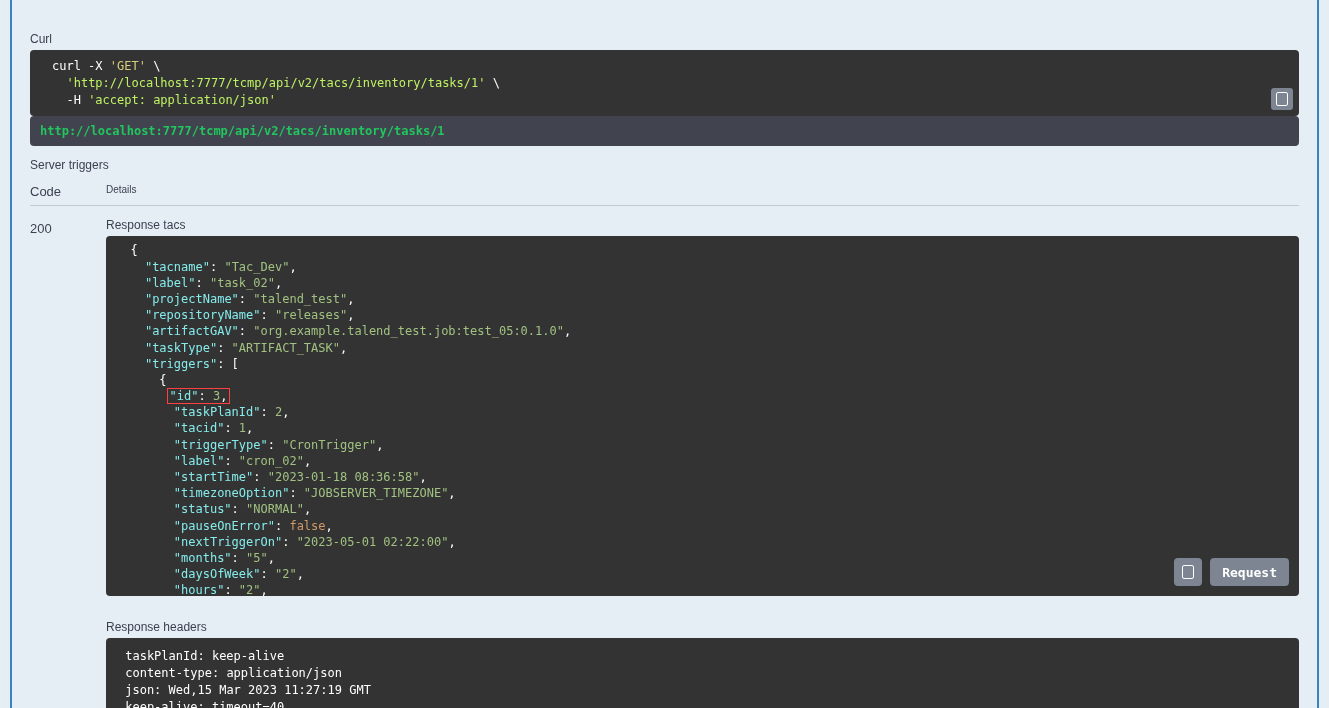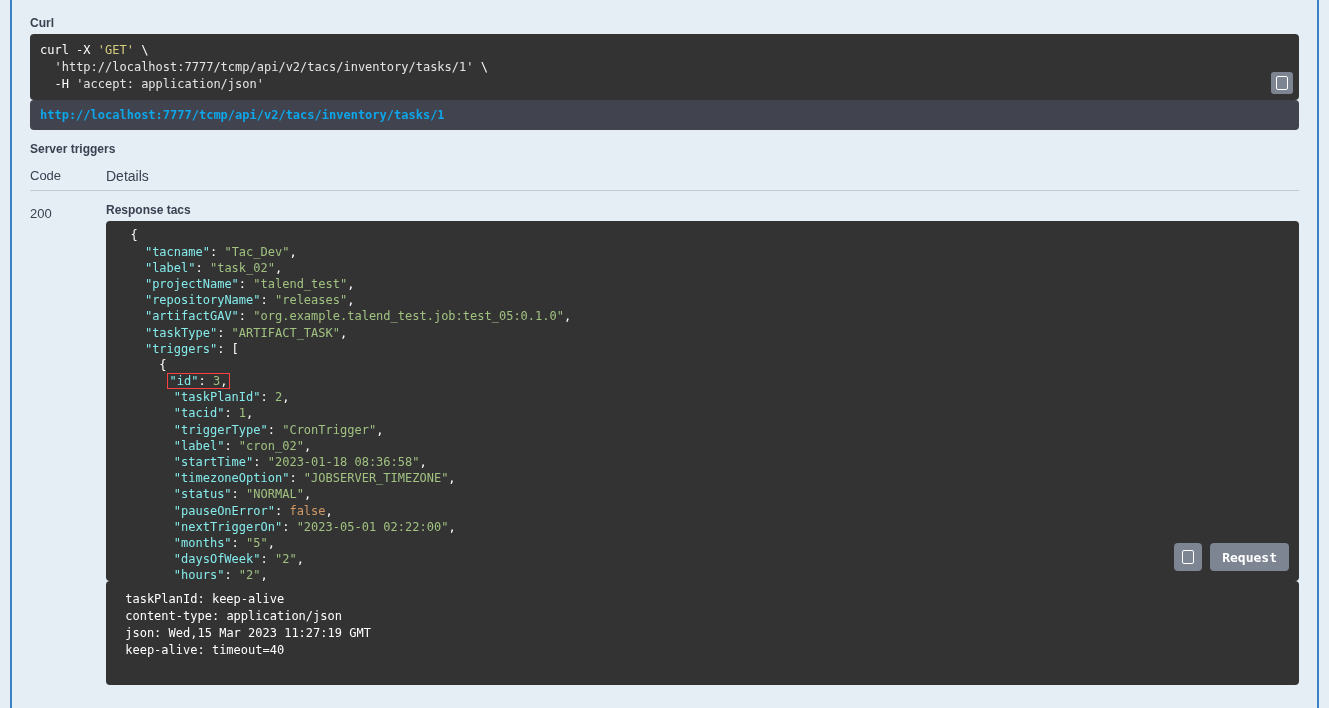--- a/index.html
+++ b/index.html
@@ -14,52 +14,52 @@
     border-left: 2px solid #3b82c4;
     border-right: 2px solid #3b82c4;
     background: #e6eef5;
     min-height: 708px;
     padding: 8px 18px 0 18px;
     margin: 0 10px;
   }
   .section-label {
     font-size: 12px;
     color: #3b4151;
-    font-weight: 700;
-    margin: 8px 0 4px 0;
+    font-weight: 400;
+    margin: 24px 0 4px 0;
   }
   .code-block {
     background: #333333;
     color: #ffffff;
     font-family: "Consolas", "Monaco", monospace;
     font-size: 12px;
-    padding: 8px 10px;
+    padding: 8px 22px;
     border-radius: 4px;
     position: relative;
     line-height: 1.4;
     white-space: pre;
     overflow: hidden;
   }
   .url-block {
     background: #41444e;
-    color: #0ea5e9;
+    color: #22c55e;
     font-family: "Consolas", "Monaco", monospace;
     font-size: 12px;
     font-weight: 600;
     padding: 8px 10px;
     border-radius: 4px;
   }
   .headers-row {
     display: flex;
     border-bottom: 1px solid rgba(0,0,0,0.15);
     padding: 6px 0;
     margin-top: 6px;
   }
   .col-code { width: 76px; font-size: 13px; }
-  .col-details { font-size: 14px; }
+  .col-details { font-size: 10px; }
   .response-row { display: flex; margin-top: 12px; }
   .status-code { width: 76px; font-size: 13px; color: #3b4151; padding-top: 3px; }
   .details-col { flex: 1; min-width: 0; }
   .body-block {
     background: #333333;
     color: #ffffff;
     font-family: "Consolas", "Monaco", monospace;
     font-size: 12px;
     border-radius: 4px;
     position: relative;
@@ -74,21 +74,21 @@
   }
   .body-scroll::-webkit-scrollbar { width: 16px; background: #f0f0f0; }
   .body-scroll::-webkit-scrollbar-thumb { background: #c0c0c0; }
   .key { color: #85ebeb; }
   .str { color: #a1c281; }
   .num { color: #a1c281; }
   .bool { color: #d19a66; }
   .pun { color: #ffffff; }
   .curl-cmd { color: #ffffff; }
   .curl-flag { color: #d7cd7e; }
-  .curl-str { color: #e5e5e5; }
+  .curl-str { color: #bef264; }
   .highlight-box {
     border: 1px solid #ff4040;
     padding: 0 2px;
     display: inline;
   }
   .action-buttons {
     position: absolute;
     bottom: 10px;
     right: 10px;
     display: flex;
@@ -177,20 +177,21 @@
       <div class="body-block">
         <div class="body-scroll" style="white-space: pre;"><div style="white-space:pre"></div><div style="white-space:pre"><span class="pun">  {</span></div><div style="white-space:pre"><span class="pun">    </span><span class="key">"tacname"</span><span class="pun">: </span><span class="str">"<span>Tac_Dev</span>"</span><span class="pun">,</span></div><div style="white-space:pre"><span class="pun">    </span><span class="key">"label"</span><span class="pun">: </span><span class="str">"<span>task_02</span>"</span><span class="pun">,</span></div><div style="white-space:pre"><span class="pun">    </span><span class="key">"projectName"</span><span class="pun">: </span><span class="str">"<span>talend_test</span>"</span><span class="pun">,</span></div><div style="white-space:pre"><span class="pun">    </span><span class="key">"repositoryName"</span><span class="pun">: </span><span class="str">"<span>releases</span>"</span><span class="pun">,</span></div><div style="white-space:pre"><span class="pun">    </span><span class="key">"artifactGAV"</span><span class="pun">: </span><span class="str">"<span>org.example.talend_test.job:test_05:0.1.0</span>"</span><span class="pun">,</span></div><div style="white-space:pre"><span class="pun">    </span><span class="key">"taskType"</span><span class="pun">: </span><span class="str">"<span>ARTIFACT_TASK</span>"</span><span class="pun">,</span></div><div style="white-space:pre"><span class="pun">    </span><span class="key">"<span>triggers</span>"</span><span class="pun">: [</span></div><div style="white-space:pre"><span class="pun">      {</span></div><div style="white-space:pre"><span class="pun">       </span><span class="highlight-box"><span class="key">"id"</span><span class="pun">: </span><span class="num">3</span><span class="pun">,</span></span></div><div style="white-space:pre"><span class="pun">        </span><span class="key">"taskPlanId"</span><span class="pun">: </span><span class="num">2</span><span class="pun">,</span></div><div style="white-space:pre"><span class="pun">        </span><span class="key">"tacid"</span><span class="pun">: </span><span class="num">1</span><span class="pun">,</span></div><div style="white-space:pre"><span class="pun">        </span><span class="key">"triggerType"</span><span class="pun">: </span><span class="str">"<span>CronTrigger</span>"</span><span class="pun">,</span></div><div style="white-space:pre"><span class="pun">        </span><span class="key">"label"</span><span class="pun">: </span><span class="str">"<span>cron_02</span>"</span><span class="pun">,</span></div><div style="white-space:pre"><span class="pun">        </span><span class="key">"startTime"</span><span class="pun">: </span><span class="str">"<span>2023-01-18 08:36:58</span>"</span><span class="pun">,</span></div><div style="white-space:pre"><span class="pun">        </span><span class="key">"timezoneOption"</span><span class="pun">: </span><span class="str">"<span>JOBSERVER_TIMEZONE</span>"</span><span class="pun">,</span></div><div style="white-space:pre"><span class="pun">        </span><span class="key">"status"</span><span class="pun">: </span><span class="str">"<span>NORMAL</span>"</span><span class="pun">,</span></div><div style="white-space:pre"><span class="pun">        </span><span class="key">"pauseOnError"</span><span class="pun">: </span><span class="bool">false</span><span class="pun">,</span></div><div style="white-space:pre"><span class="pun">        </span><span class="key">"nextTriggerOn"</span><span class="pun">: </span><span class="str">"<span>2023-05-01 02:22:00</span>"</span><span class="pun">,</span></div><div style="white-space:pre"><span class="pun">        </span><span class="key">"months"</span><span class="pun">: </span><span class="str">"<span>5</span>"</span><span class="pun">,</span></div><div style="white-space:pre"><span class="pun">        </span><span class="key">"daysOfWeek"</span><span class="pun">: </span><span class="str">"<span>2</span>"</span><span class="pun">,</span></div><div style="white-space:pre"><span class="pun">        </span><span class="key">"hours"</span><span class="pun">: </span><span class="str">"<span>2</span>"</span><span class="pun">,</span></div></div>
         <div class="action-buttons">
           <div class="btn-icon">
               <span class="clipboard-icon"></span>
             </div>
           <div class="btn-download">Request</div>
         </div>
       </div>
 
+      <div class="section-label">Response headers</div>
       <div class="headers-block"><span> taskPlanId: </span><span>keep-alive</span> 
 <span> content-type: </span><span>application/json</span> 
 <span> json: </span><span>Wed,15 Mar 2023 11:27:19 GMT</span> 
 <span> keep-alive: </span><span>timeout=40</span> 
  </div>
 
     </div>
   </div>
 
 </div>

